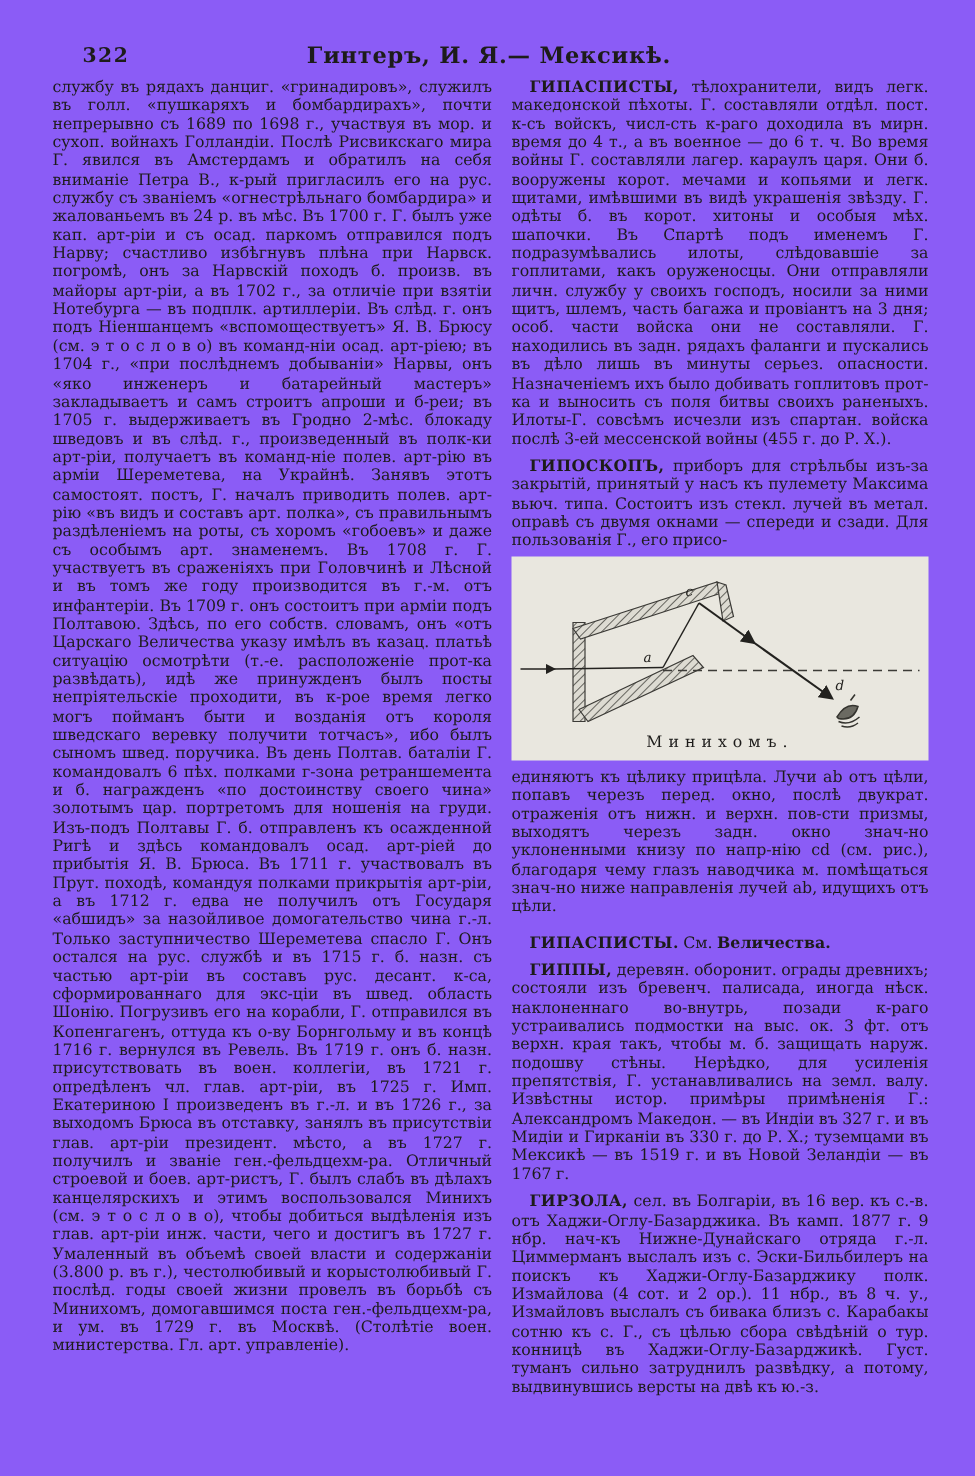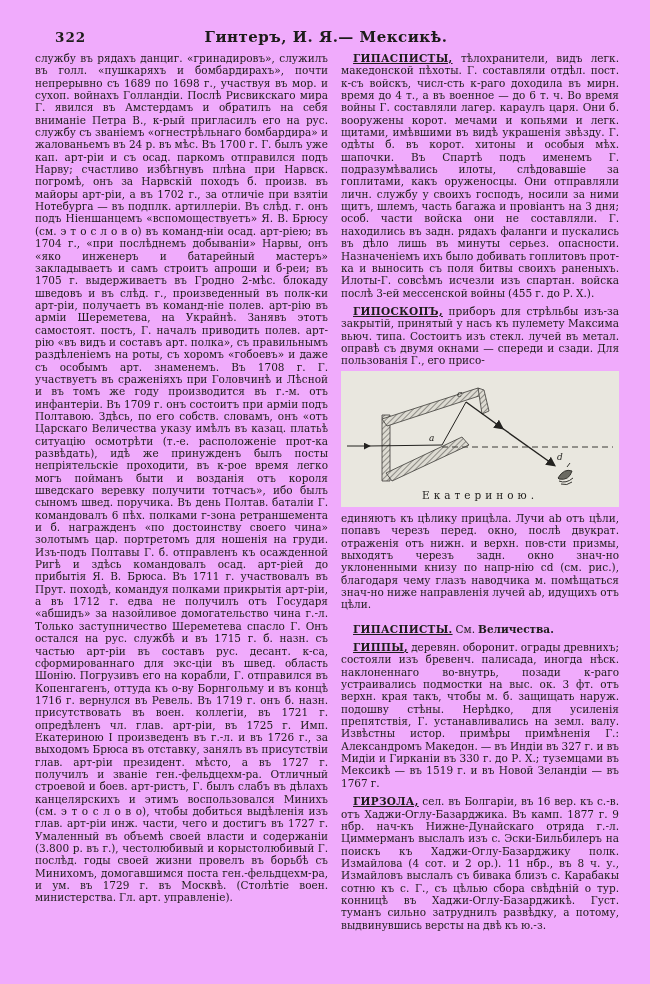--- a/index.html
+++ b/index.html
@@ -1,21 +1,21 @@
 <!DOCTYPE html>
 <html><head>
 <meta charset="utf-8">
 <style>
   html,body{margin:0;padding:0;}
   body{background:#d8d5cf;}
   .page{
     position:relative;
     width:650px;height:984px;
     margin:0 auto;
-    background:#f0abfc;
+    background:#8b5cf6;
     color:#1d1c1a;
     font-family:"DejaVu Serif","Liberation Serif",serif;
     overflow:hidden;
   }
   .header{
     position:absolute;top:28px;left:35px;right:33px;
     height:22px;
   }
   .page-number{
     position:absolute;left:20px;top:1px;
@@ -35,21 +35,21 @@
     font-size:10.5px;
     line-height:12.35px;
     text-align:justify;
     text-justify:inter-word;
     word-spacing:-0.4px;
   }
   .col-left{width:293px;}
   .col-right{width:278px;}
   .article{text-indent:12px;margin:0 0 6px 0;}
   .no-indent{text-indent:0;margin:0;}
-  .headword{font-weight:bold;letter-spacing:0.3px;text-decoration:underline;}
+  .headword{font-weight:bold;letter-spacing:0.3px;}
   .bold{font-weight:bold;}
   .figure{
     background:#e9e7df;
     margin:4px 0 5px 0;
     padding:4px 0 6px 0;
     text-indent:0;
   }
   .figure svg{display:block;margin:0 auto;}
   .figure-caption{
     text-align:center;
@@ -115,21 +115,21 @@
           <text x="112" y="22" class="ray-label" fill="#23221f">с</text>
           <text x="212" y="85" class="ray-label" fill="#23221f">d</text>
 
           <g stroke="#35342f" fill="none" stroke-width="1">
             <path d="M213,103 Q219,93 227,96 Q224,106 214,104 Z" fill="#6b6a62"></path>
             <path d="M214,106 q7,3 14,-3"></path>
             <path d="M216,109 q6,2 11,-2"></path>
             <path d="M222,92 l3,-4"></path>
           </g>
         </svg>
-        <div class="figure-caption">Екатериною.</div>
+        <div class="figure-caption">Минихомъ.</div>
       </div>
 
       <p class="no-indent" style="margin-bottom:12px;">единяютъ къ цѣлику прицѣла. Лучи ab отъ цѣли, попавъ черезъ перед. окно, послѣ двукрат. отраженія отъ нижн. и верхн. пов-сти призмы, выходятъ черезъ задн. окно знач-но уклоненными книзу по напр-нію cd (см. рис.), благодаря чему глазъ наводчика м. помѣщаться знач-но ниже направленія лучей ab, идущихъ отъ цѣли.</p>
 
       <p class="article"><span class="headword">ГИПАСПИСТЫ.</span> <span>См.</span> <span class="bold">Величества.</span></p>
 
       <p class="article"><span class="headword">ГИППЫ,</span> <span>деревян. оборонит. ограды древнихъ; состояли изъ бревенч. палисада, иногда нѣск. наклоненнаго во-внутрь, позади к-раго устраивались подмостки на выс. ок. 3 фт. отъ верхн. края такъ, чтобы м. б. защищать наруж. подошву стѣны. Нерѣдко, для усиленія препятствія, Г. устанавливались на земл. валу. Извѣстны истор. примѣры примѣненія Г.: Александромъ Македон. — въ Индіи въ 327 г. и въ Мидіи и Гирканіи въ 330 г. до Р. Х.; туземцами въ Мексикѣ — въ 1519 г. и въ Новой Зеландіи — въ 1767 г.</span></p>
 
       <p class="article"><span class="headword">ГИРЗОЛА,</span> <span>сел. въ Болгаріи, въ 16 вер. къ с.-в. отъ Хаджи-Оглу-Базарджика. Въ камп. 1877 г. 9 нбр. нач-къ Нижне-Дунайскаго отряда г.-л. Циммерманъ выслалъ изъ с. Эски-Бильбилеръ на поискъ къ Хаджи-Оглу-Базарджику полк. Измайлова (4 сот. и 2 ор.). 11 нбр., въ 8 ч. у., Измайловъ выслалъ съ бивака близъ с. Карабакы сотню къ с. Г., съ цѣлью сбора свѣдѣній о тур. конницѣ въ Хаджи-Оглу-Базарджикѣ. Густ. туманъ сильно затруднилъ развѣдку, а потому, выдвинувшись версты на двѣ къ ю.-з.</span></p>
 

